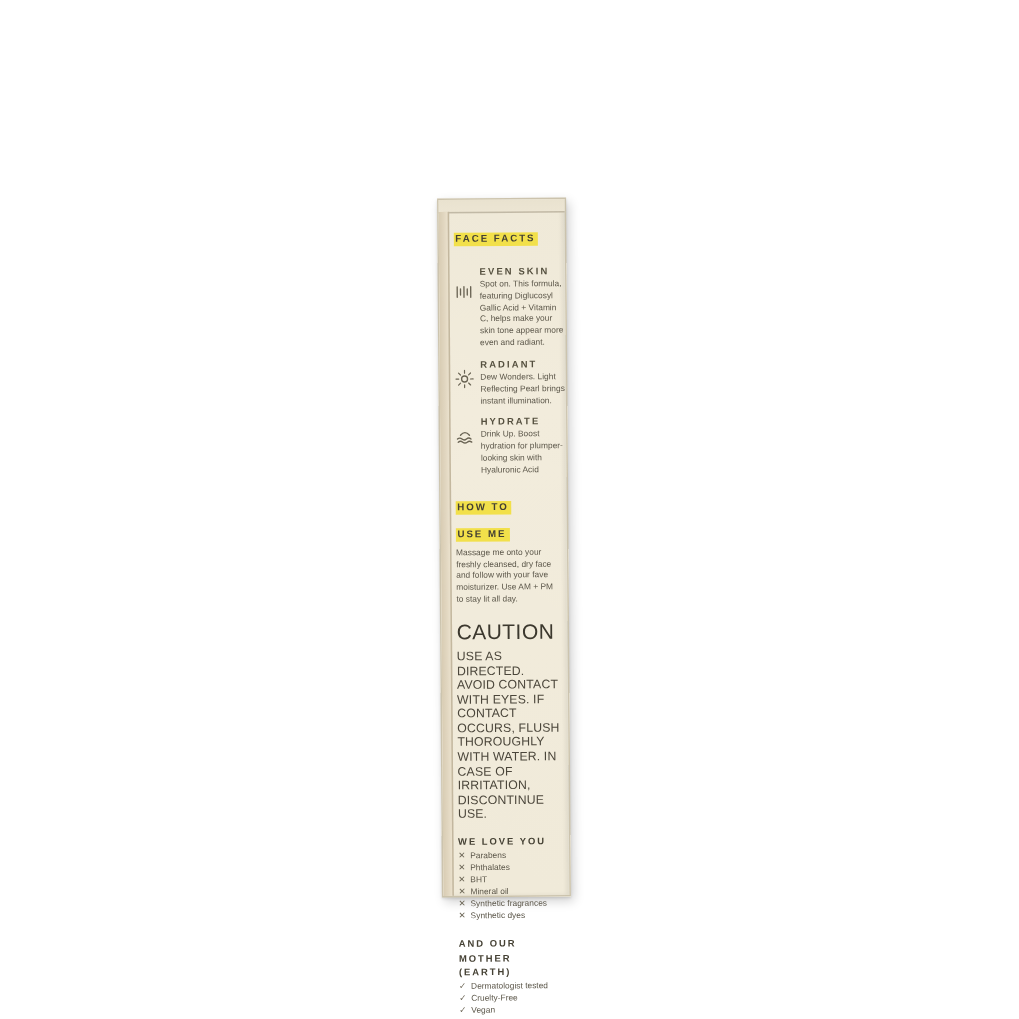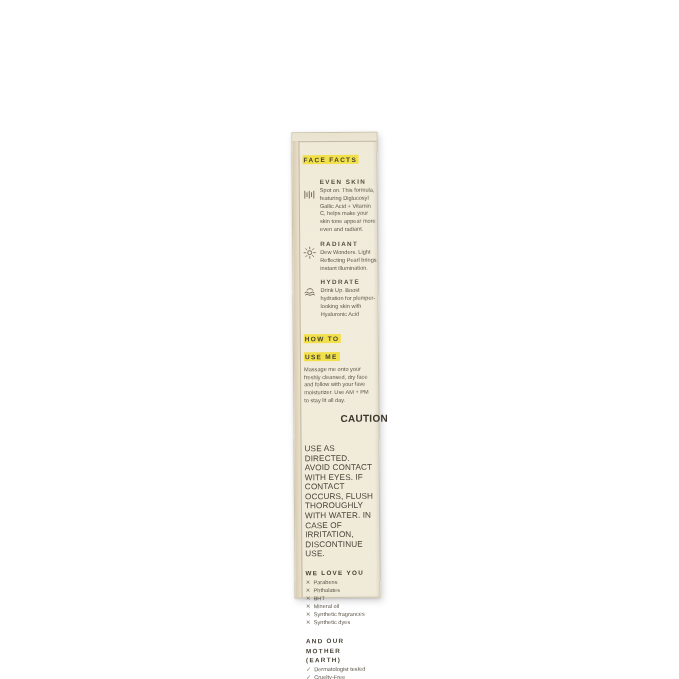--- a/index.html
+++ b/index.html
@@ -42,23 +42,23 @@
     font-size:6.3px;letter-spacing:1.4px;font-weight:bold;color:#55503f;
     margin:6px 0 2px 0;
   }
   .fact-body{font-size:5.6px;line-height:1.4;color:#5c574a;width:58px;}
   .fact-icon{position:absolute;left:-17px;top:11px;width:13px;height:13px;color:#6a6454;}
   .fact-icon svg{width:13px;height:13px;display:block;}
   .howto{margin-top:8px;}
   .howto .hl{margin-bottom:1px;}
   .howto-body{font-size:5.6px;line-height:1.4;color:#5c574a;width:70px;margin-top:3px;}
   .caution{margin-top:8px;}
-  .caution-title{font-size:10px;font-weight:bold;color:#3c382e;letter-spacing:0.3px;margin-left:36px;}
+  .caution-title{font-size:14px;font-weight:normal;color:#3c382e;letter-spacing:0.3px;}
   .caution-body{
-    font-size:8.2px;line-height:1.17;color:#4b463b;width:70px;margin-top:20px;
+    font-size:8.2px;line-height:1.17;color:#4b463b;width:70px;margin-top:4px;
     letter-spacing:0.1px;
   }
   .list-head{
     font-size:6.3px;font-weight:bold;letter-spacing:1.3px;color:#454134;
     width:66px;line-height:1.5;margin-top:9px;margin-bottom:2px;
   }
   .li{display:flex;align-items:baseline;font-size:5.6px;line-height:1.37;color:#5c574a;}
   .li .mk{width:8px;flex:0 0 8px;font-size:5.8px;color:#6d6757;}
   .spacer-top{height:6px;}
 </style>

